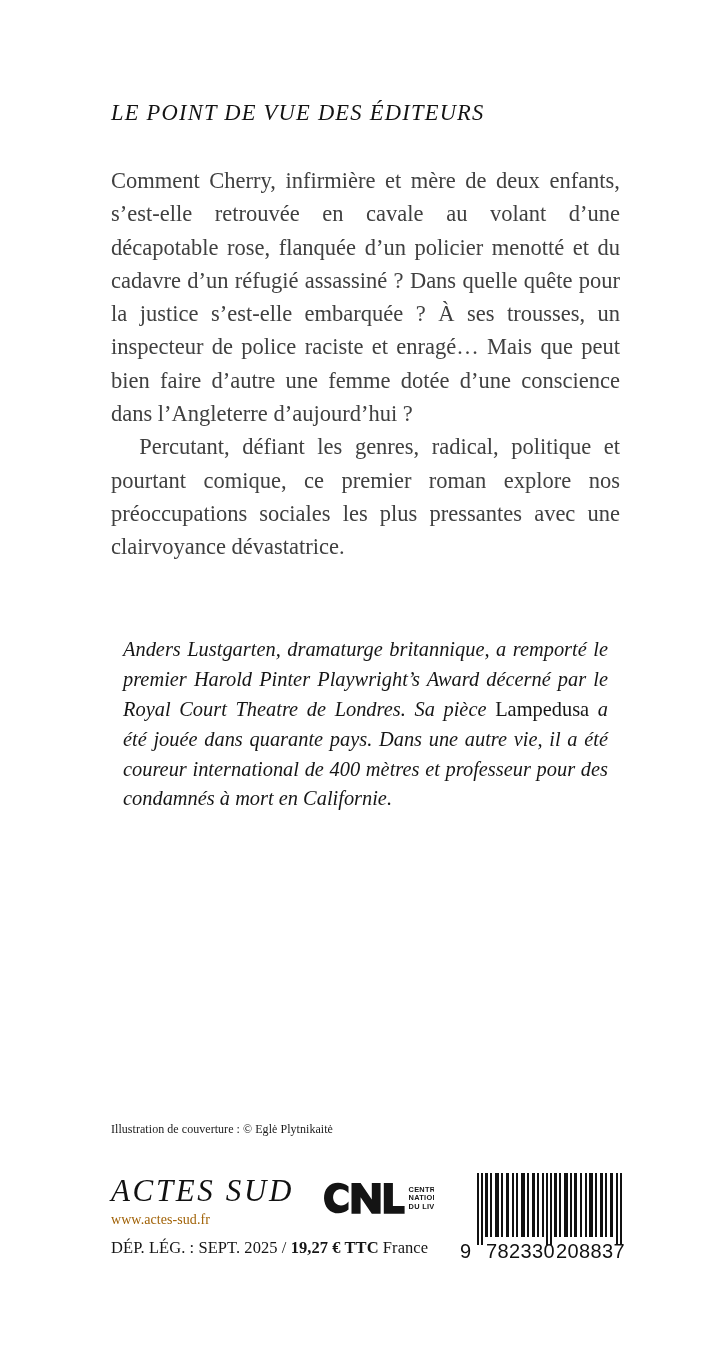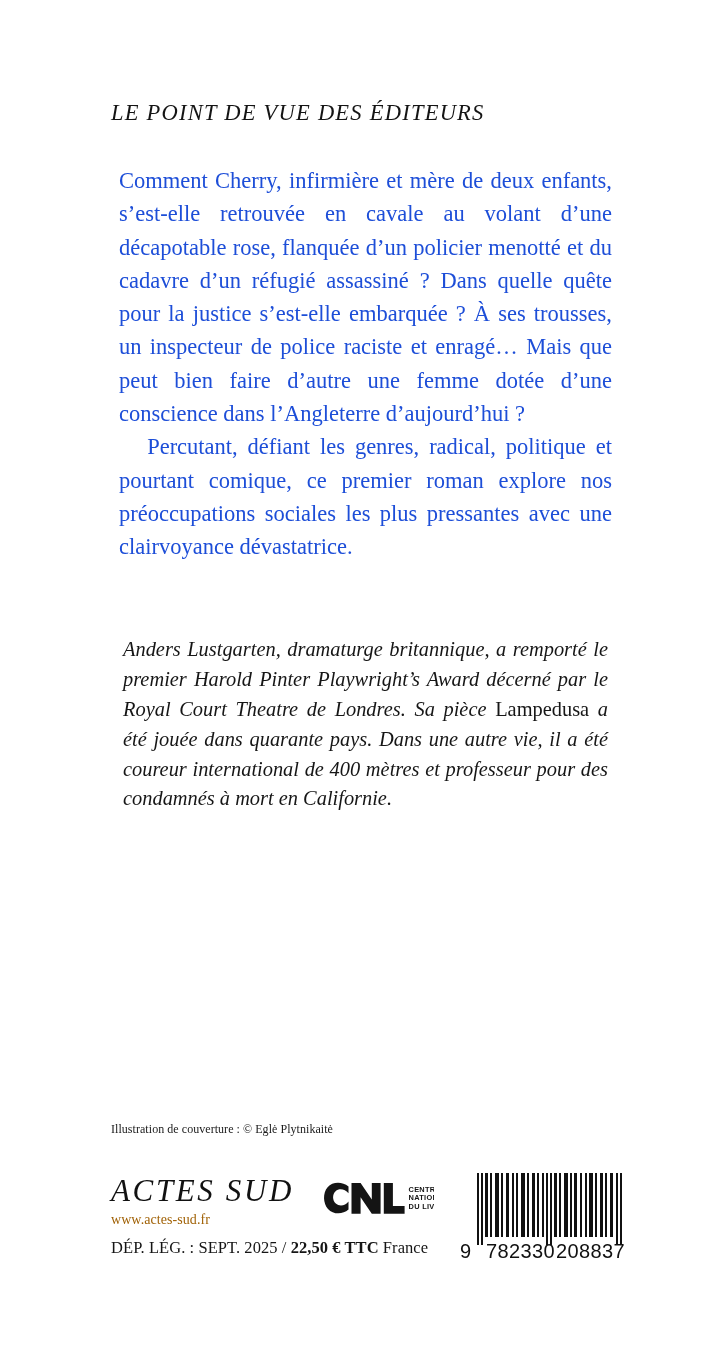--- a/index.html
+++ b/index.html
@@ -39,22 +39,22 @@
     color: #141414;
     margin: 0 0 38px 0;
     white-space: nowrap;
   }
 
   .blurb {
     font-size: 22.5px;
     line-height: 1.48;
     text-align: justify;
     text-justify: inter-word;
-    color: #1d4ed8;
-    margin: 8px;
+    color: #404040;
+    margin: 0;
     hyphens: manual;
   }
   .blurb p {
     margin: 0;
   }
   .blurb p + p {
     text-indent: 1.25em;
     font-family: Liberation Serif, serif;
   }
 
@@ -229,15 +229,15 @@
           <rect x="158" y="6" width="2" height="72"></rect>
           <rect x="162" y="6" width="2" height="72"></rect>
         </g>
         <text x="2" y="91" font-family="Liberation Sans, sans-serif" font-size="20" fill="#111111">9</text>
         <text x="28" y="91" font-family="Liberation Sans, sans-serif" font-size="20" fill="#111111" letter-spacing="0.4">782330</text>
         <text x="98" y="91" font-family="Liberation Sans, sans-serif" font-size="20" fill="#111111" letter-spacing="0.4">208837</text>
       </svg>
     </div>
   </div>
 
-  <div class="legal"><span>DÉP. LÉG. : SEPT. 2025 / </span><span class="price">22,50 € TTC</span><span> France</span></div>
+  <div class="legal"><span>DÉP. LÉG. : SEPT. 2025 / </span><span class="price">19,27 € TTC</span><span> France</span></div>
 
 </div>
 
 </body></html>

